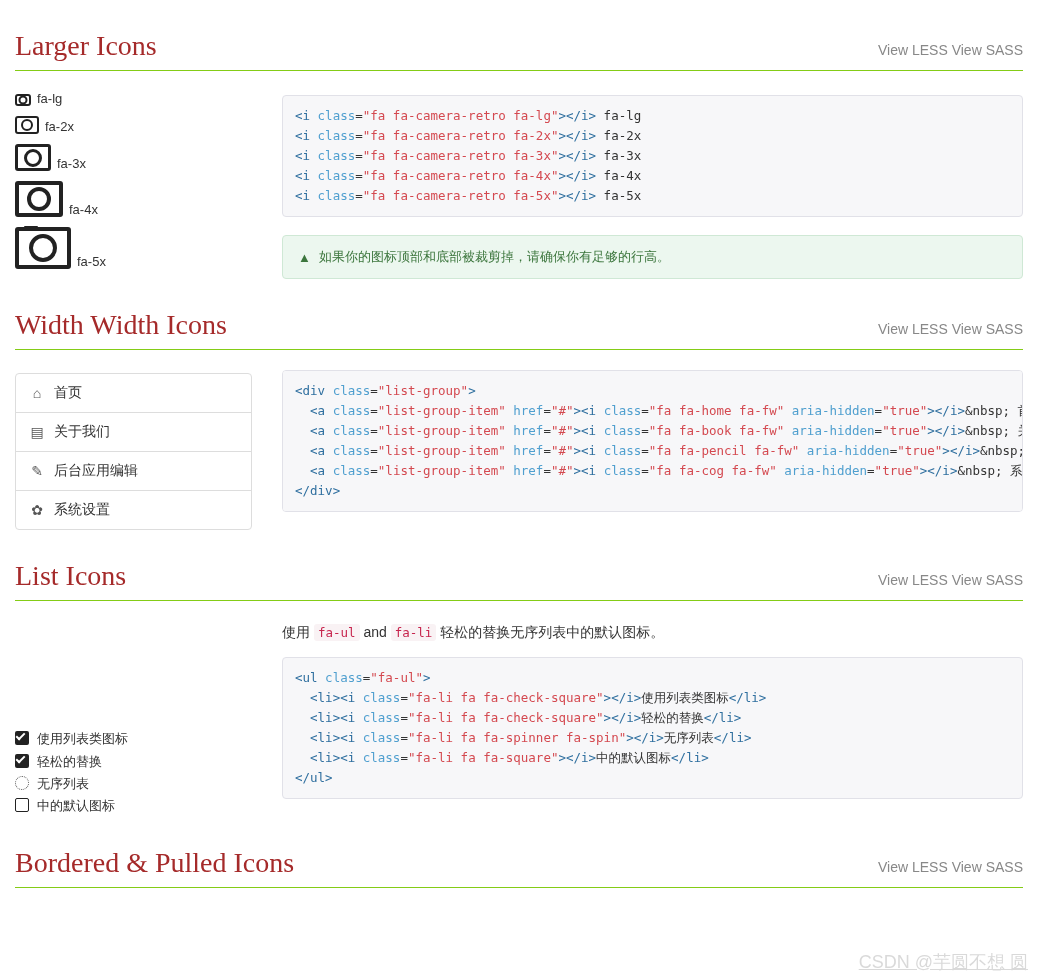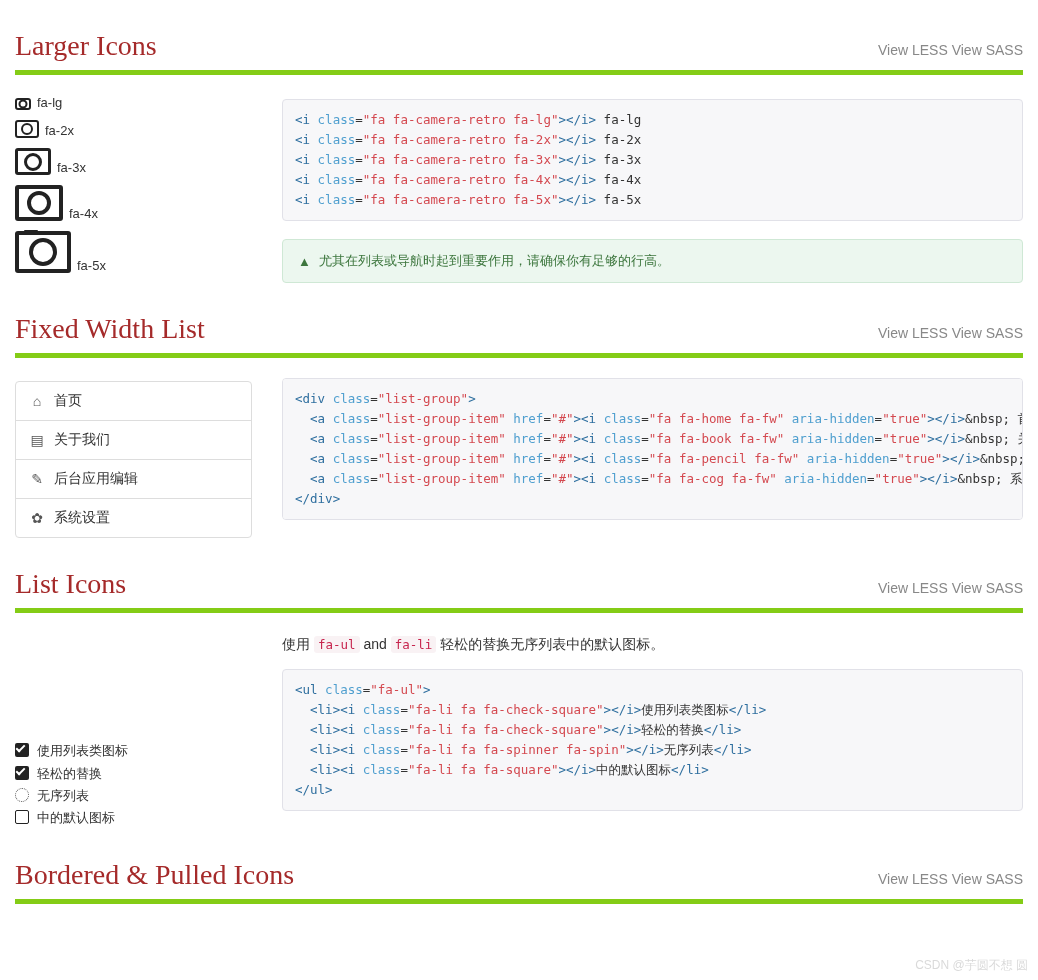--- a/index.html
+++ b/index.html
@@ -1,19 +1,19 @@
 <!DOCTYPE html>
 <html><head>
 <meta charset="utf-8">
 <style>
 * { box-sizing: border-box; margin: 0; padding: 0; }
 body { font-family: -apple-system, "Helvetica Neue", Arial, "Microsoft YaHei", sans-serif; font-size: 14px; color: #333; background: #fff; padding: 10px 0; width: 1038px; }
 .container { margin: 0 auto; padding: 0 15px; }
 .section { margin-bottom: 30px; }
-.page-header { display: flex; align-items: baseline; justify-content: space-between; border-bottom: 5px solid #84cc16; padding-bottom: 8px; margin: 20px 0 20px; }
+.page-header { display: flex; align-items: baseline; justify-content: space-between; border-bottom: 1px solid #84cc16; padding-bottom: 8px; margin: 20px 0 20px; }
 .page-header h2 { font-family: "Palatino Linotype", Georgia, serif; color: #a52a2a; font-weight: 400; font-size: 28px; }
 .hdr-links { font-size: 14px; color: #888; }
 .hdr-links span { cursor: pointer; }
 .row { display: flex; align-items: flex-end; }
 .col-left { width: 25%; padding-right: 15px; }
 .col-right { width: 75%; padding-left: 15px; }
 
 
 .cam { display: inline-block; position: relative; border: 2px solid #222; border-radius: 3px; background: #fff; }
 .cam::before { content:""; position:absolute; top:50%; left:50%; transform:translate(-50%,-50%); border:2px solid #222; border-radius:50%; }
@@ -45,21 +45,21 @@
 .lgi-icon { width:14px; display:inline-block; text-align:center; color:#555; }
 
 .fa-ul { list-style:none; padding:0; margin:0; }
 .fa-ul li { position:relative; padding-left:22px; line-height:1.7; font-size:13px; }
 .fa-ul .li-icon { position:absolute; left:0; top:3px; width:14px; height:14px; }
 .chk { width:12px; height:12px; background:#222; border-radius:2px; display:inline-block; position:relative; }
 .chk::after { content:""; position:absolute; left:3px; top:0; width:3px; height:7px; border:solid #fff; border-width:0 2px 2px 0; transform:rotate(45deg); }
 .spin { width:11px; height:11px; border:1.5px dotted #555; border-radius:50%; display:inline-block; }
 .sq { width:11px; height:11px; border:1.5px solid #222; border-radius:2px; display:inline-block; }
 
-.watermark { position:fixed; right:10px; bottom:6px; color:#bbb; font-size:12px; opacity:.55; pointer-events:none; }
+.watermark { position:fixed; right:10px; bottom:6px; color:#bbb; font-size:18px; opacity:.55; pointer-events:none;text-decoration:underline; }
 </style>
 </head>
 <body>
 
 <div class="container">
 
 <div class="section">
   <div class="page-header">
     <h2>Larger Icons</h2>
     <div class="hdr-links">
@@ -92,29 +92,29 @@
     </div>
     <div class="col-right">
       <pre class="code-block" id="sec1-code"><span class="tag">&lt;i</span> <span class="attr">class</span>=<span class="val">"fa fa-camera-retro fa-lg"</span><span class="tag">&gt;</span><span class="tag">&lt;/i</span><span class="tag">&gt;</span><span class="txt"> fa-lg</span>
 <span class="tag">&lt;i</span> <span class="attr">class</span>=<span class="val">"fa fa-camera-retro fa-2x"</span><span class="tag">&gt;</span><span class="tag">&lt;/i</span><span class="tag">&gt;</span><span class="txt"> fa-2x</span>
 <span class="tag">&lt;i</span> <span class="attr">class</span>=<span class="val">"fa fa-camera-retro fa-3x"</span><span class="tag">&gt;</span><span class="tag">&lt;/i</span><span class="tag">&gt;</span><span class="txt"> fa-3x</span>
 <span class="tag">&lt;i</span> <span class="attr">class</span>=<span class="val">"fa fa-camera-retro fa-4x"</span><span class="tag">&gt;</span><span class="tag">&lt;/i</span><span class="tag">&gt;</span><span class="txt"> fa-4x</span>
 <span class="tag">&lt;i</span> <span class="attr">class</span>=<span class="val">"fa fa-camera-retro fa-5x"</span><span class="tag">&gt;</span><span class="tag">&lt;/i</span><span class="tag">&gt;</span><span class="txt"> fa-5x</span>
 </pre>
       <div class="alert">
         <span class="warn">▲</span>
-        <span>尤其在列表或导航时起到重要作用，请确保你有足够的行高。</span>
+        <span>如果你的图标顶部和底部被裁剪掉，请确保你有足够的行高。</span>
       </div>
     </div>
   </div>
 </div>
 
 <div class="section">
   <div class="page-header">
-    <h2>Fixed Width List</h2>
+    <h2>Width Width Icons</h2>
     <div class="hdr-links">
       <span>View LESS</span>
       <span>View SASS</span>
     </div>
   </div>
   <div class="row">
     <div class="col-left">
       <div class="list-group">
         <div class="list-group-item">
               <span class="lgi-icon">⌂</span>

